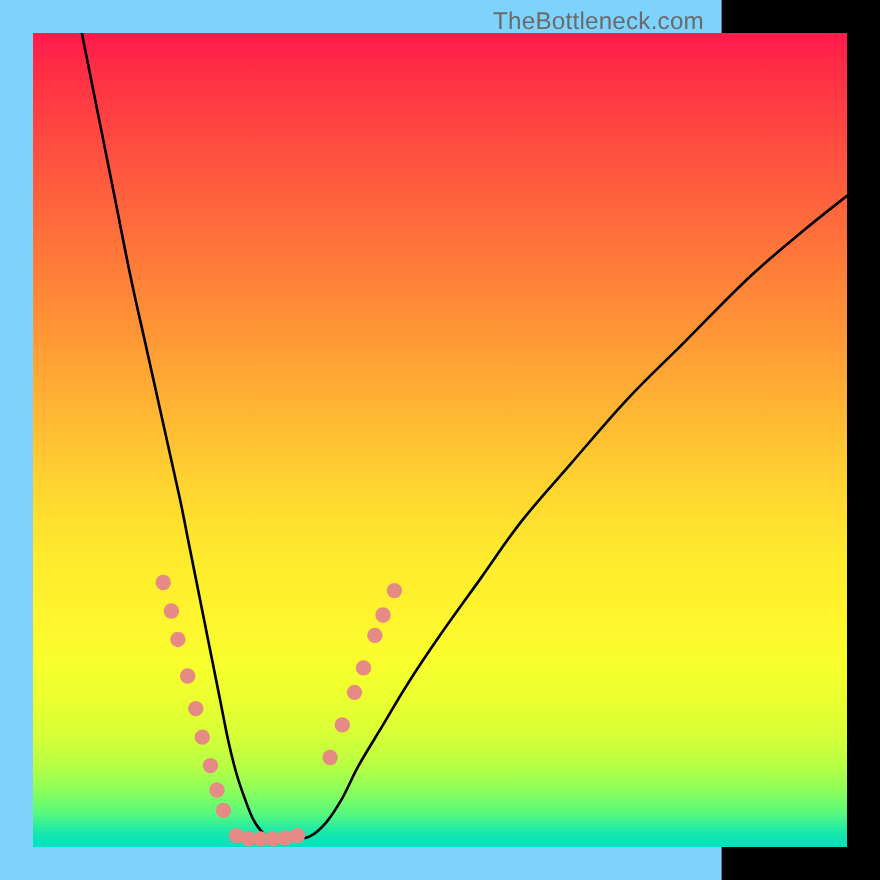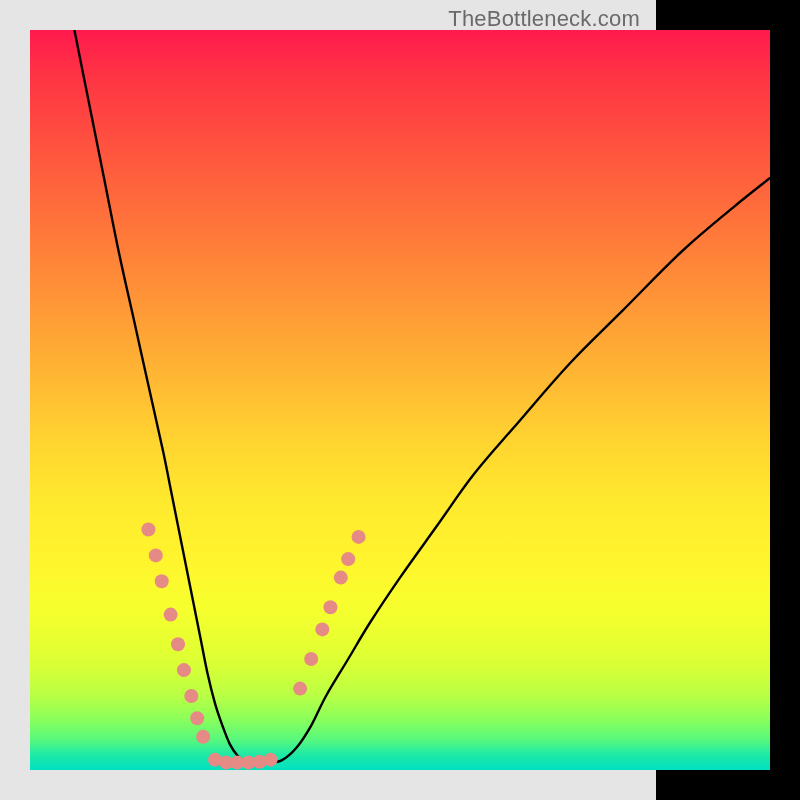--- a/index.html
+++ b/index.html
@@ -10,21 +10,21 @@
     overflow: hidden;
     background: #000;
     font-family: Arial, Helvetica, sans-serif;
   }
   .frame {
     position: absolute;
     left: 0;
     top: 0;
     width: 656px;
     height: 800px;
-    background: #e5e5e5;
+    background: #7dd3fc;
   }
   .plot {
     position: absolute;
     left: 30px;
     top: 30px;
     width: 740px;
     height: 740px;
     background: linear-gradient(to bottom,
       #ff1a4d 0%,
       #ff3344 6%,

